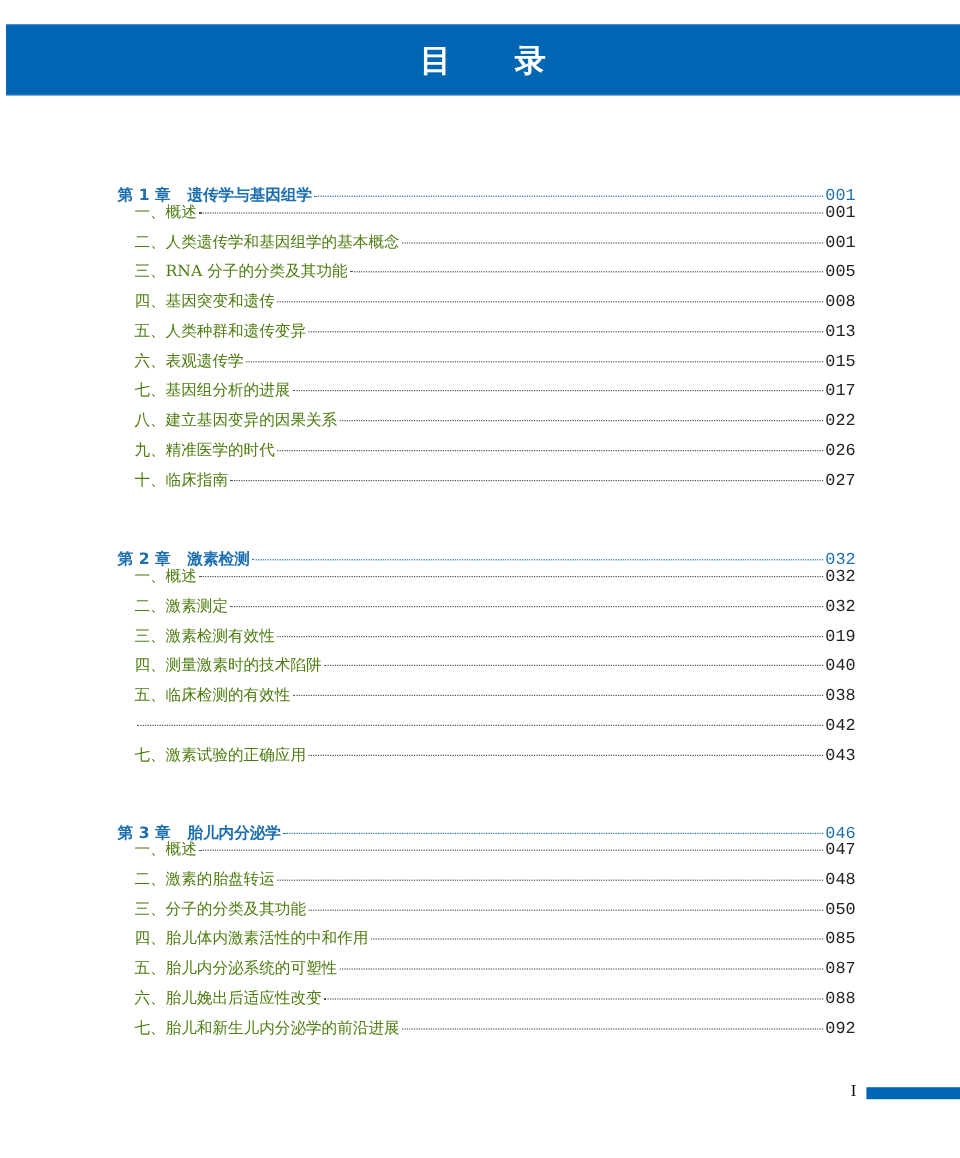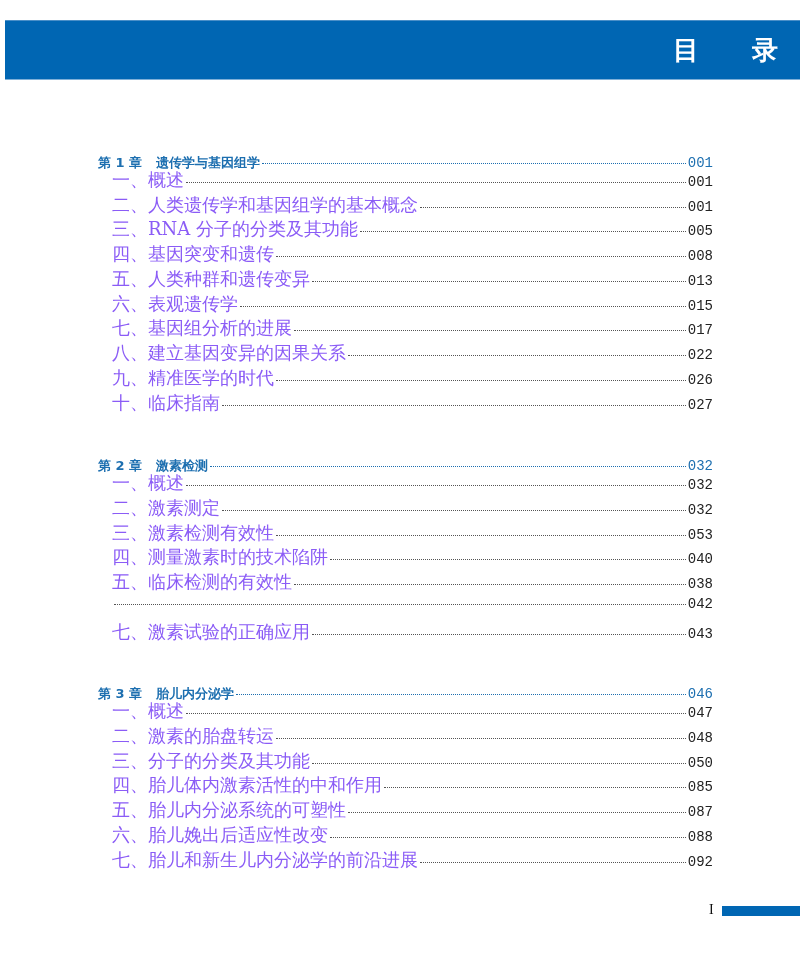--- a/index.html
+++ b/index.html
@@ -1,29 +1,29 @@
 <!DOCTYPE html>
 <html><head>
 <meta charset="utf-8">
 <style>
   html, body { margin: 0; padding: 0; background: #ffffff; }
   body { width: 800px; height: 965px; position: relative; overflow: hidden; font-family: "DejaVu Serif", "Liberation Serif", serif; }
-  .banner { position: absolute; left: 5px; top: 20px; width: 795px; height: 58px; background: #0066b3; border-top: 1px solid #4a8fc8; border-bottom: 1px solid #7fb0d8; display: flex; align-items: center; justify-content: flex-end; }
+  .banner { position: absolute; left: 5px; top: 20px; width: 795px; height: 58px; background: #0066b3; border-top: 1px solid #4a8fc8; border-bottom: 1px solid #7fb0d8; display: flex; align-items: center; justify-content: center; }
   .banner-title { color: #ffffff; font-family: "DejaVu Serif", serif; font-size: 26px; letter-spacing: 22px; padding-left: 22px; font-weight: bold; }
   .toc { position: absolute; left: 98px; top: 0; width: 615px; }
   .row { position: absolute; left: 0; width: 615px; height: 20px; display: flex; align-items: baseline; white-space: nowrap; }
   .row .label { flex: 0 0 auto; }
   .row .leader { flex: 1 1 auto; overflow: hidden; margin: 0 2px; height: 12px; border-bottom: 1.5px dotted #555; position: relative; top: -3px; }
   .row .page { flex: 0 0 auto; font-family: Liberation Mono, monospace; }
   .chapter .label { color: #1d6fb0; font-family: "DejaVu Sans", sans-serif; font-size: 13px; font-weight: bold; margin-top: 16px; }
   .chapter .chap-num { margin-right: 14px; }
   .chapter .leader { border-bottom-color: #1d6fb0; }
   .chapter .page { color: #1d6fb0; font-size: 14px; }
   .item { left: 14px; width: 601px; }
-  .item .label { color: #8b5cf6; font-size: 18px; font-family: "DejaVu Serif", serif; }
+  .item .label { color: #4d7c0f; font-size: 13px; font-family: "DejaVu Serif", serif; }
   .item .page { color: #222; font-size: 14px; }
   .footer-num { position: absolute; left: 709px; top: 902px; font-family: "Liberation Serif", serif; font-size: 14px; color: #111; }
   .footer-bar { position: absolute; left: 722px; top: 906px; width: 78px; height: 10px; background: #0066b3; }
 </style>
 </head>
 <body>
 
 <div class="banner">
   <span class="banner-title">目 录</span>
 </div>
@@ -97,21 +97,21 @@
       <span class="page">032</span>
     </div>
   <div class="row item" style="top:496px">
       <span class="label">二、激素测定</span>
       <span class="leader"></span>
       <span class="page">032</span>
     </div>
   <div class="row item" style="top:521px">
       <span class="label">三、激素检测有效性</span>
       <span class="leader"></span>
-      <span class="page">053</span>
+      <span class="page">019</span>
     </div>
   <div class="row item" style="top:545px">
       <span class="label">四、测量激素时的技术陷阱</span>
       <span class="leader"></span>
       <span class="page">040</span>
     </div>
   <div class="row item" style="top:570px">
       <span class="label">五、临床检测的有效性</span>
       <span class="leader"></span>
       <span class="page">038</span>

